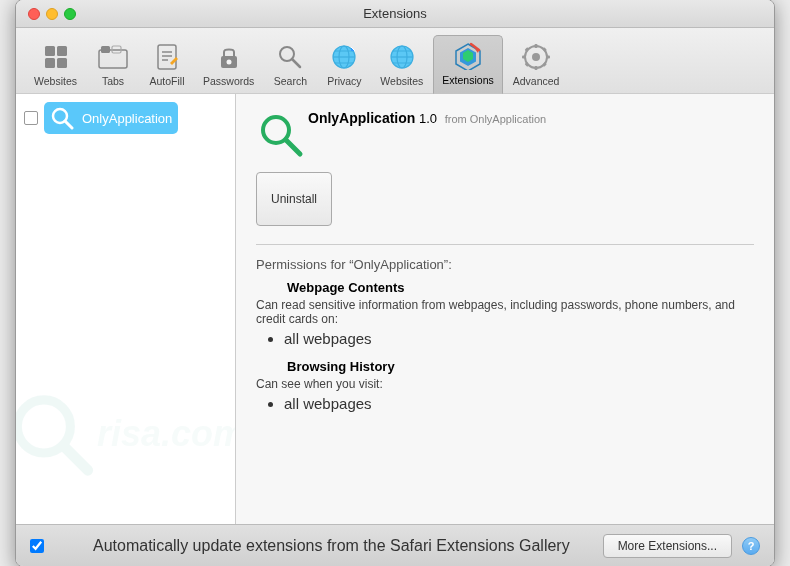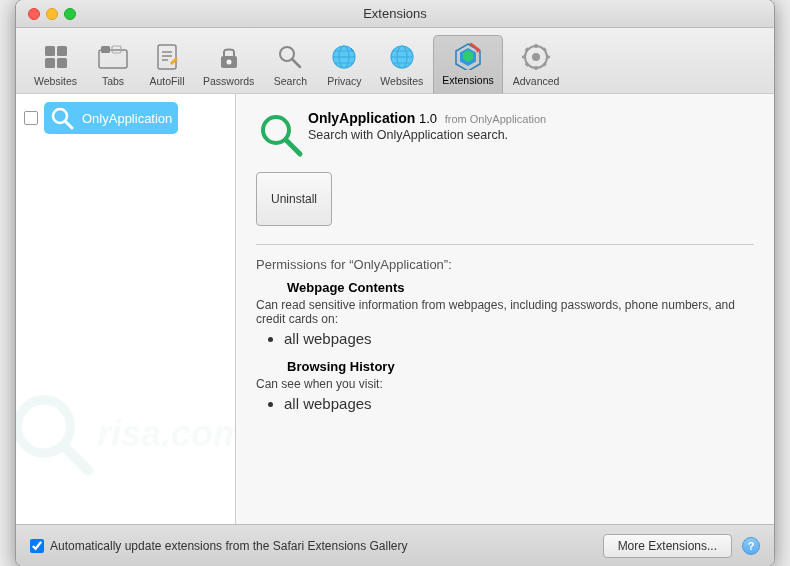--- a/index.html
+++ b/index.html
@@ -264,22 +264,23 @@
       gap: 6px;
       flex: 1;
     }
     .footer-checkbox {
       width: 14px;
       height: 14px;
       accent-color: #007aff;
       cursor: pointer;
     }
     .footer-label {
-      font-size: 12px;
+      font-size: 16px;
       color: #333;
+      margin-left: 43px;
     }
     .footer-btn {
       padding: 4px 14px;
       background: linear-gradient(to bottom, #f9f9f9, #e8e8e8);
       border: 1px solid #aaa;
       border-radius: 4px;
       font-size: 12px;
       cursor: pointer;
       color: #333;
     }
@@ -463,21 +464,20 @@
         <svg class="ext-icon" width="48" height="48" viewBox="0 0 48 48">
           <circle cx="20" cy="20" r="13" fill="none" stroke="#27ae60" stroke-width="4"></circle>
           <line x1="30" y1="30" x2="44" y2="44" stroke="#27ae60" stroke-width="5" stroke-linecap="round"></line>
         </svg>
         <div class="ext-info">
           <div>
             <span class="ext-title">OnlyApplication</span>
             <span class="ext-title-version">1.0</span>
             <span class="ext-from">from OnlyApplication</span>
           </div>
-          <div class="ext-desc">Search with OnlyApplication search.</div>
         </div>
       </div>
 
       <button class="uninstall-btn">Uninstall</button>
 
       <div class="divider"></div>
 
       <div class="permissions-title">Permissions for “OnlyApplication”:</div>
 
       <div class="perm-section">

